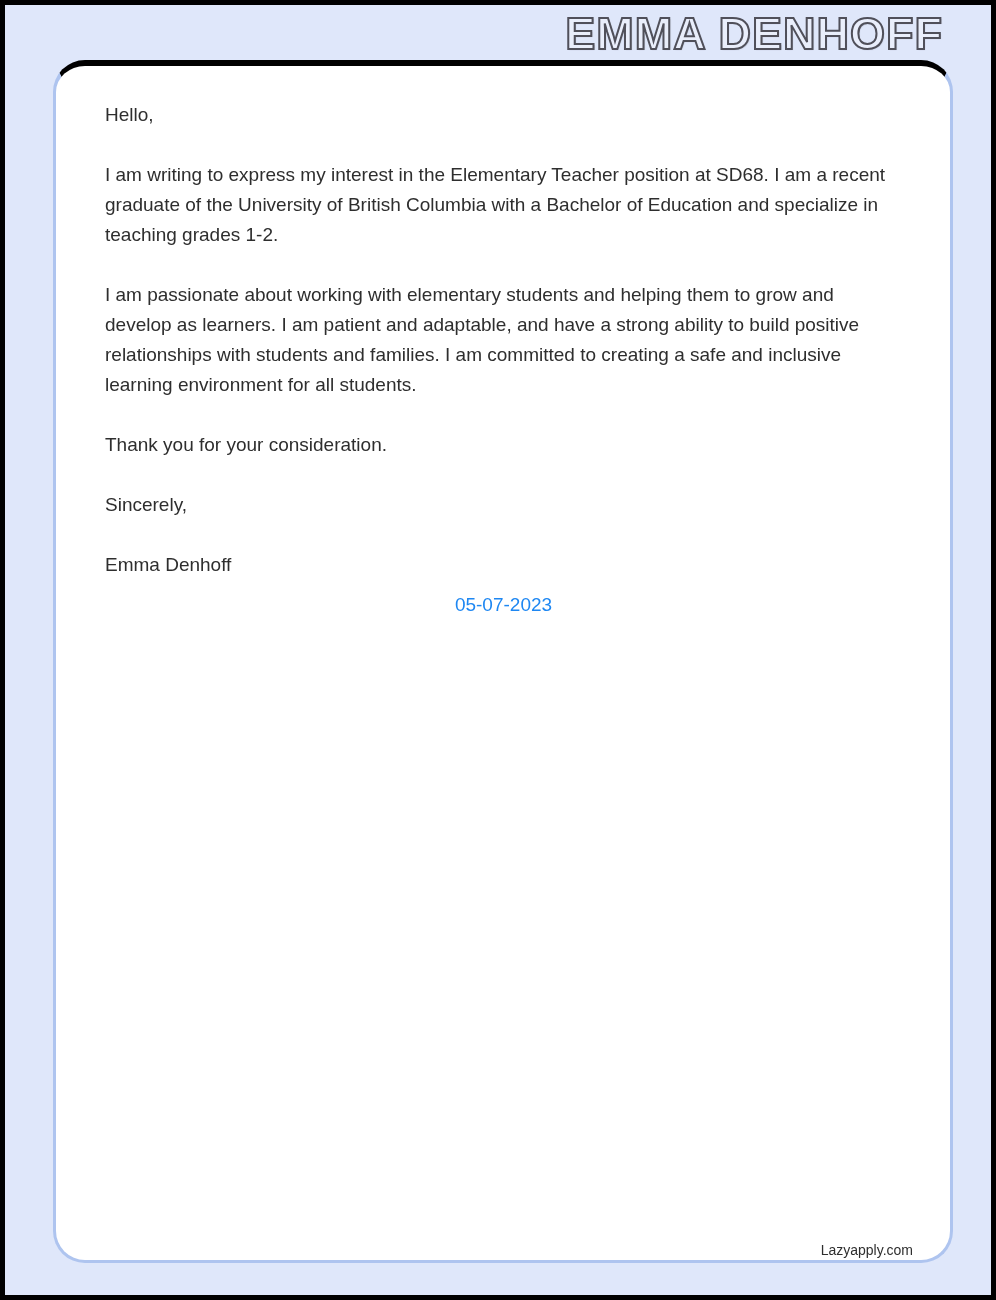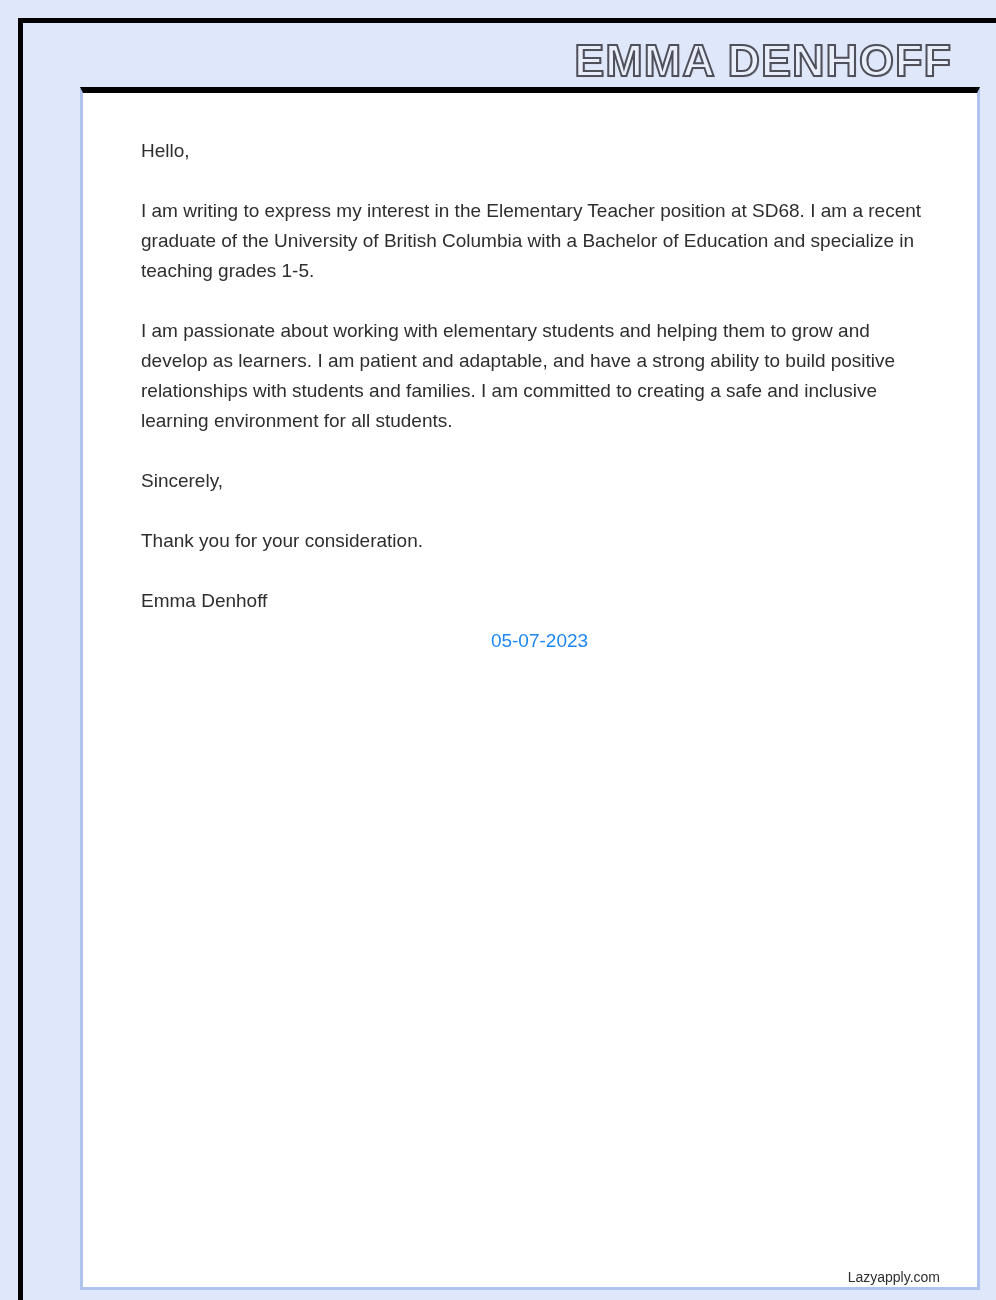--- a/index.html
+++ b/index.html
@@ -1,15 +1,15 @@
 <!DOCTYPE html>
 <html><head>
 <meta charset="utf-8">
 <style>
-  * { margin: 9px; padding: 0; box-sizing: border-box; }
+  * { margin: 0; padding: 0; box-sizing: border-box; }
   html, body { width: 996px; height: 1300px; }
   body {
     position: relative;
     width: 996px;
     height: 1300px;
     background: #dfe7fa;
     border: 5px solid #000000;
     font-family: "Liberation Sans", sans-serif;
     overflow: hidden;
   }
@@ -30,20 +30,21 @@
     position: absolute;
     left: 48px;
     top: 55px;
     width: 900px;
     height: 1203px;
     background: #ffffff;
     border-top: 6px solid #000000;
     border-left: 3px solid #aec4ef;
     border-right: 3px solid #aec4ef;
     border-bottom: 3px solid #aec4ef;
+    border-radius: 32px;
   }
   .letter-body {
     position: relative;
     width: 100%;
     height: 100%;
     padding: 34px 48px 0 49px;
     font-size: 19px;
     line-height: 30px;
     color: #2e2e2e;
   }
@@ -66,28 +67,28 @@
 </head>
 <body>
 
 <div class="header-name">EMMA DENHOFF</div>
 
 <div class="letter-panel">
   <div class="letter-body">
 
     <p>Hello,</p>
 
-    <p>I am writing to express my interest in the Elementary Teacher position at SD68. I am a recent graduate of the University of British Columbia with a Bachelor of Education and specialize in teaching grades 1-5.</p>
+    <p>I am writing to express my interest in the Elementary Teacher position at SD68. I am a recent graduate of the University of British Columbia with a Bachelor of Education and specialize in teaching grades 1-2.</p>
 
     <p>I am passionate about working with elementary students and helping them to grow and develop as learners. I am patient and adaptable, and have a strong ability to build positive relationships with students and families. I am committed to creating a safe and inclusive learning environment for all students.</p>
 
 
+    <p>Thank you for your consideration.</p>
+
     <p>Sincerely,</p>
-
-    <p>Thank you for your consideration.</p>
 
     <p class="signature">Emma Denhoff</p>
 
     <p class="letter-date">05-07-2023</p>
 
     <div class="watermark">Lazyapply.com</div>
 
   </div>
 </div>
 

